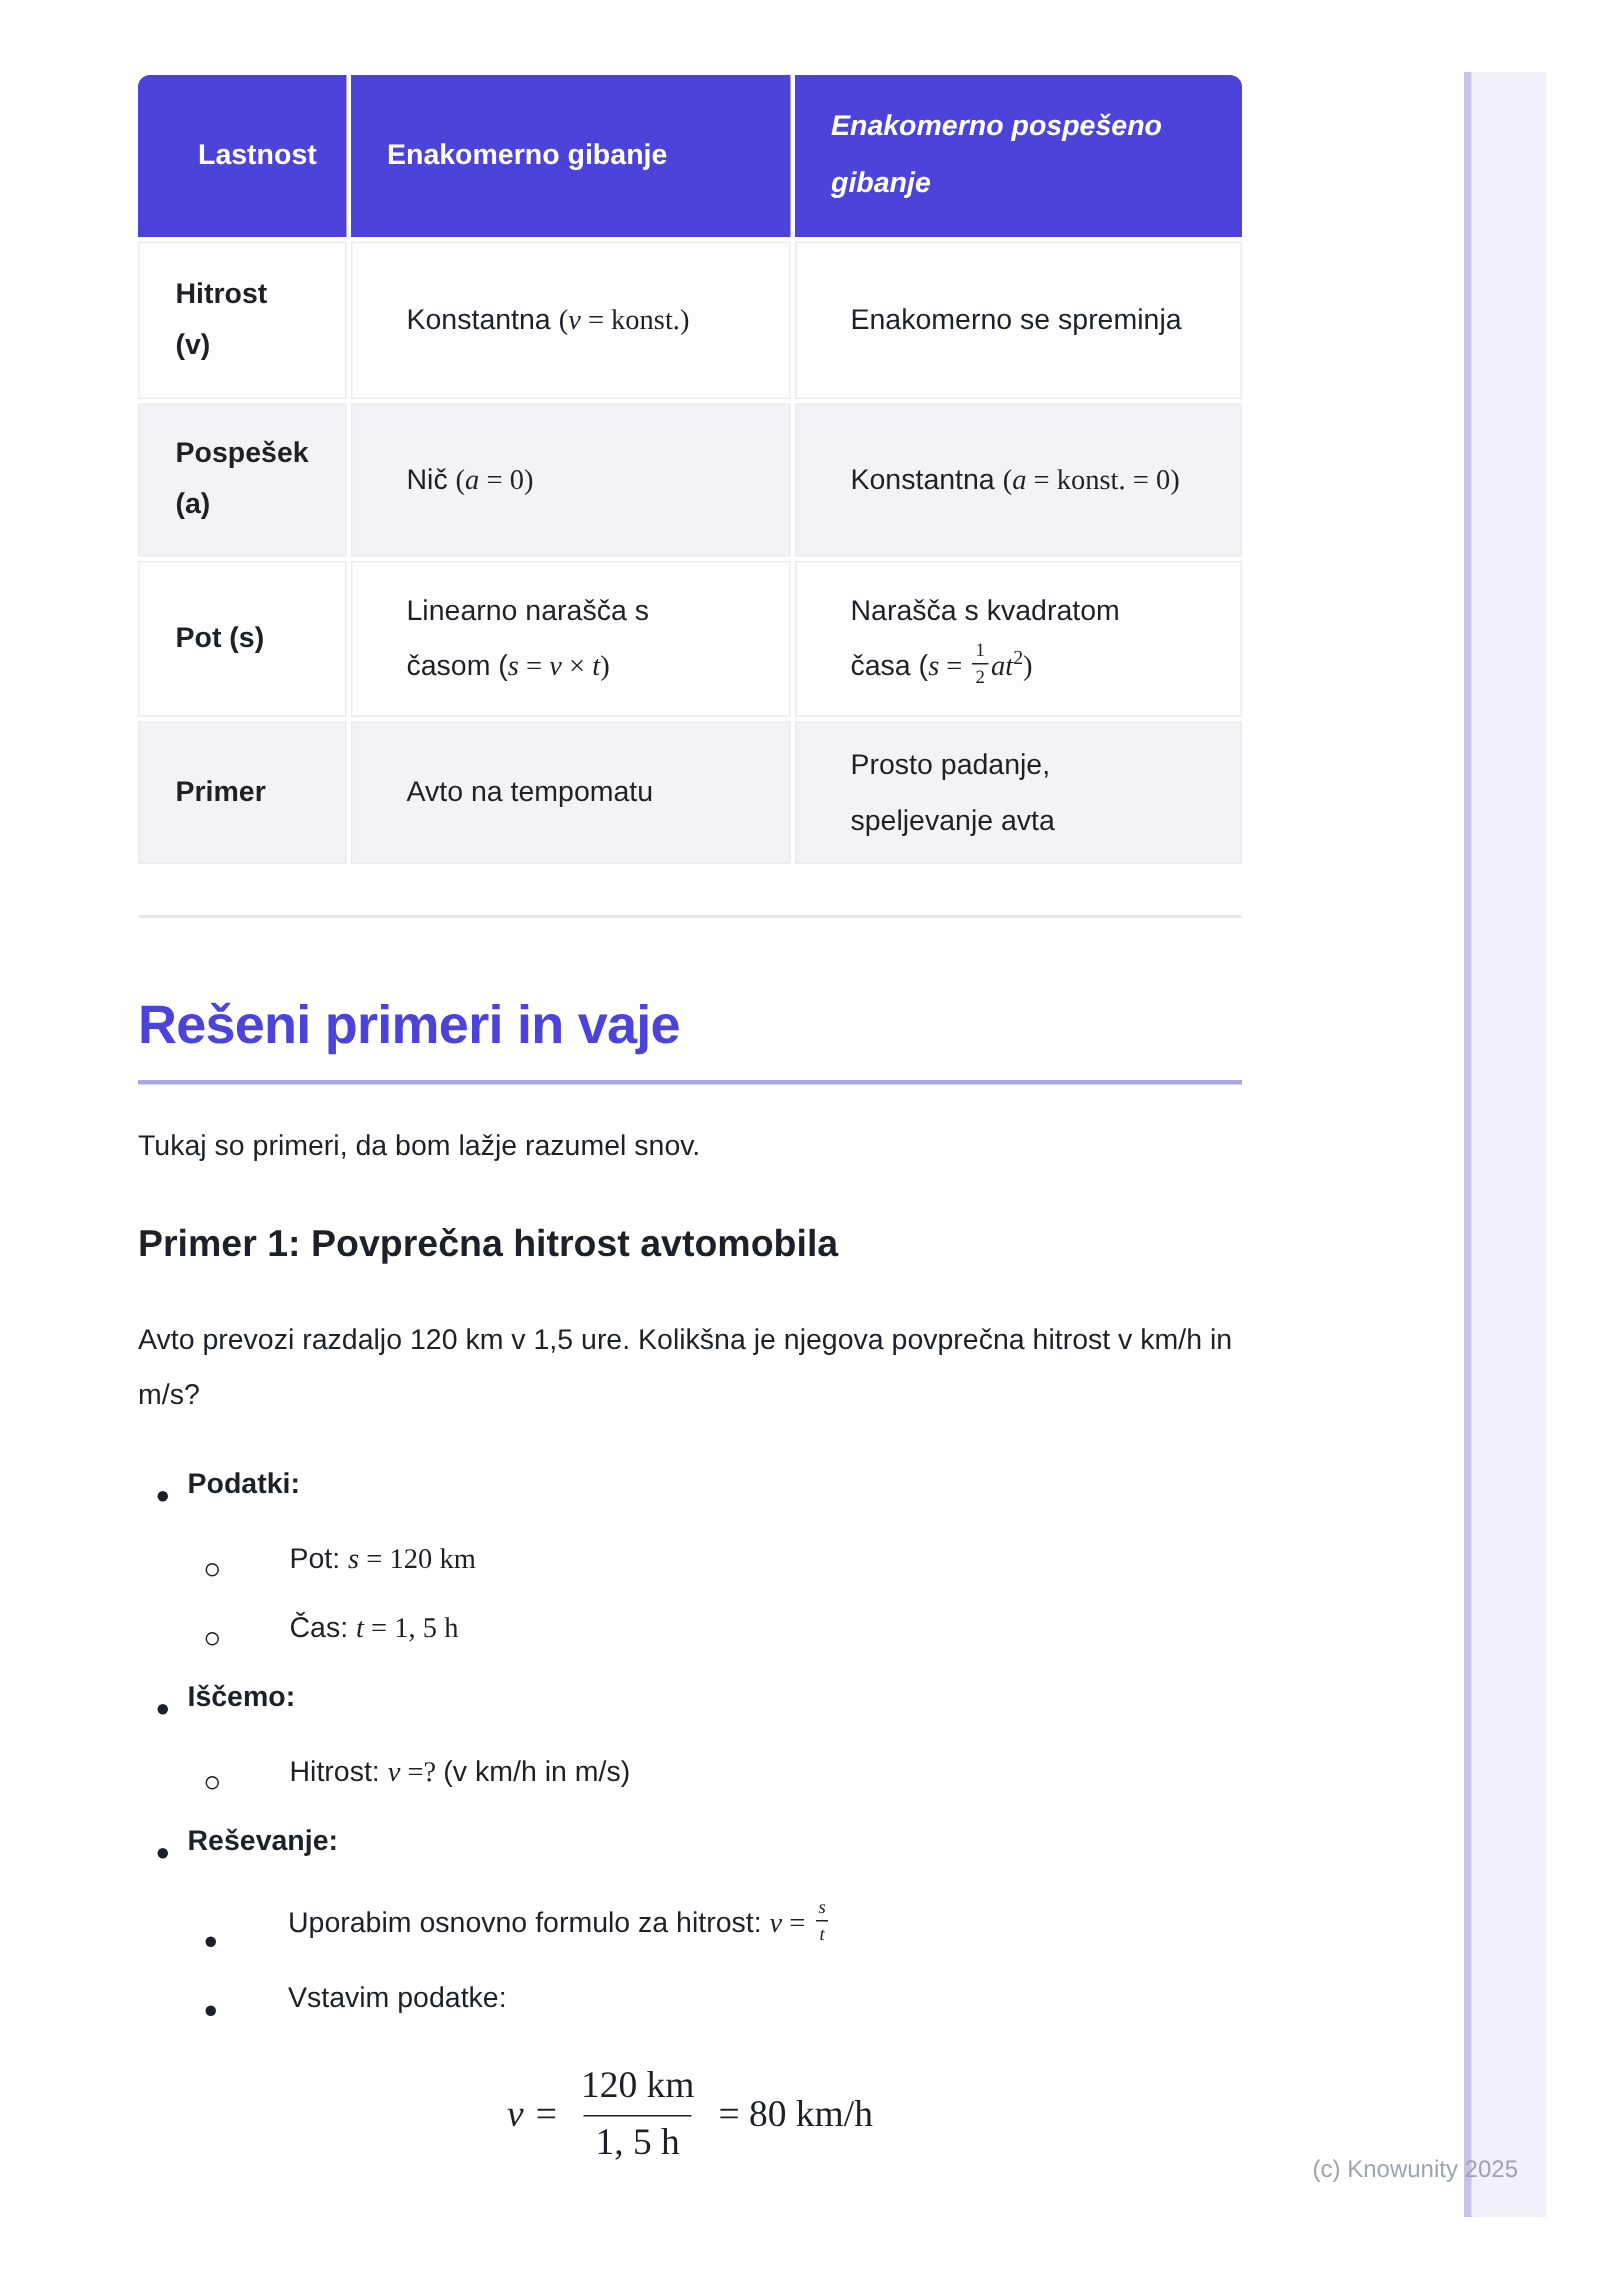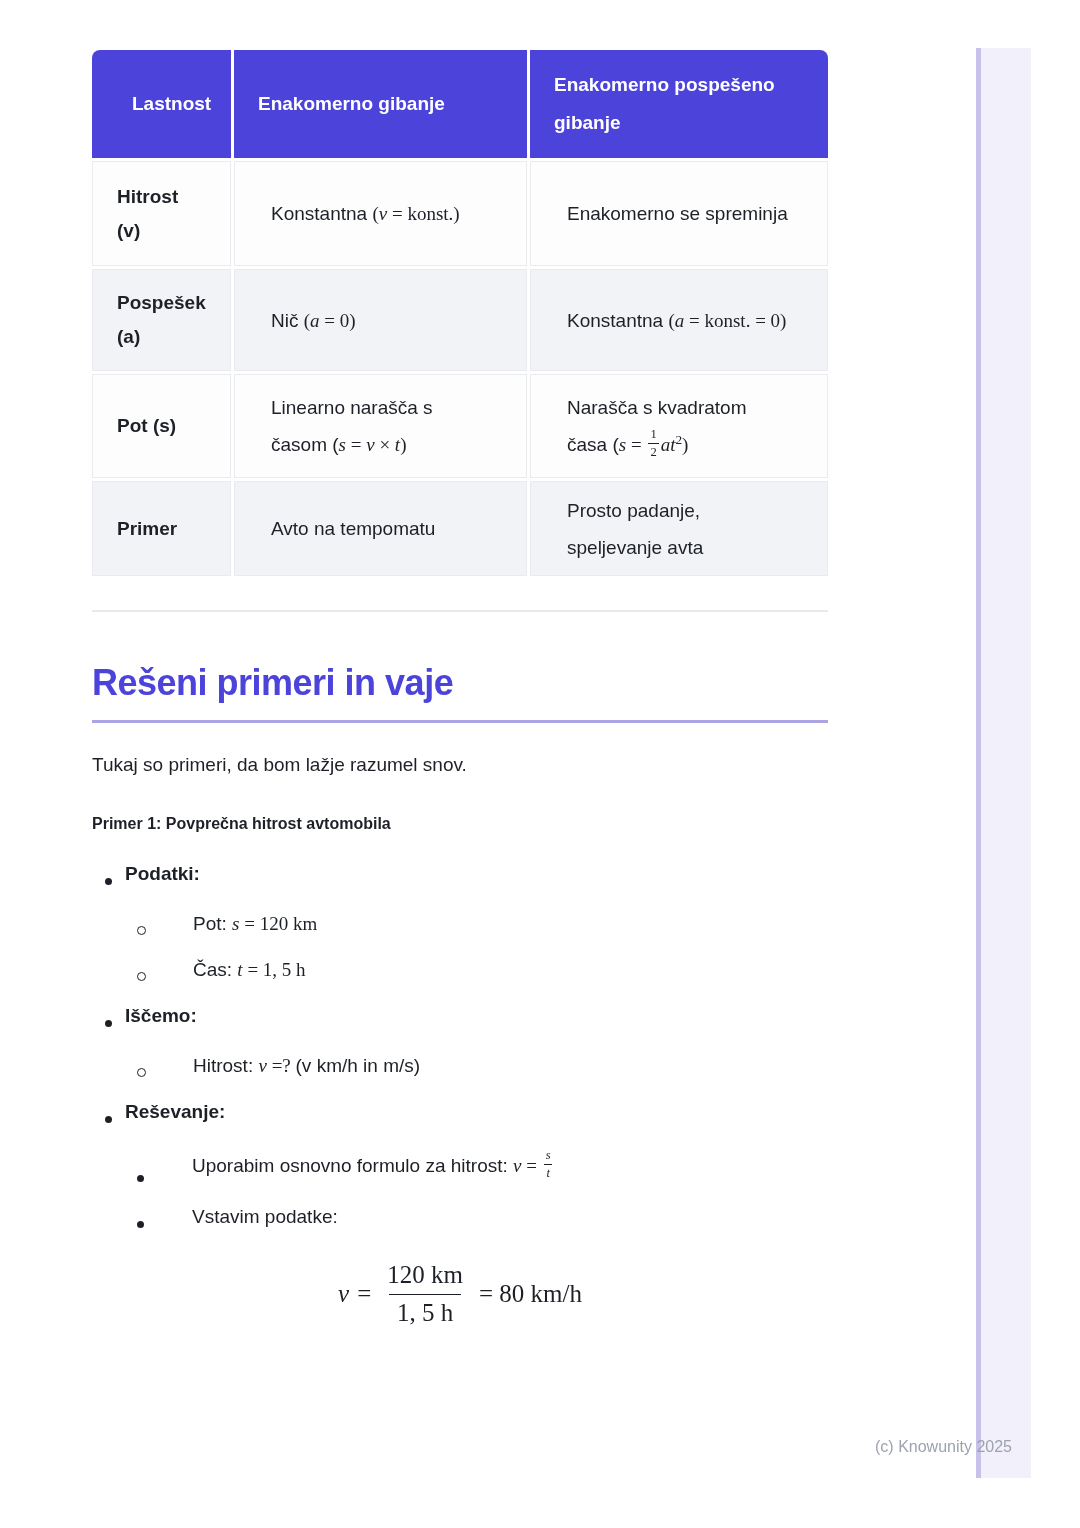--- a/index.html
+++ b/index.html
@@ -28,21 +28,21 @@
   .content{position:absolute;left:92px;top:50px;width:736px;}
 
   
   .cmp-table{display:grid;grid-template-columns:139px 293px 298px;gap:3px;width:736px;}
   .cell{display:flex;align-items:center;font-size:19px;line-height:37px;}
   .cell.head{
     background:var(--accent);color:#fff;font-weight:600;
     padding:0 24px;line-height:38px;
   }
   .cell.head.first{border-top-left-radius:8px;padding-left:40px;}
-  .cell.head.last{border-top-right-radius:8px;}
+  .cell.head.last{border-top-right-radius:8px;font-style:italic;}
   .cell.body{border:1px solid var(--cell-border);padding:0 36px;background:var(--row-white);}
   .cell.body.label{font-weight:700;padding:0 24px;line-height:34px;}
   .cell.alt{background:var(--row-alt);}
   .rh{height:108px;} .r1{height:105px;} .r2{height:102px;} .r3{height:104px;} .r4{height:95px;}
 
   
   .t{font-family:"Liberation Sans",sans-serif;}
   .m{font-family:"Liberation Serif",serif;}
   .i{font-family:"Liberation Serif",serif;font-style:italic;}
   sup.m{font-size:0.7em;vertical-align:super;line-height:0;}
@@ -54,21 +54,21 @@
   .frac .den{border-top:1px solid currentColor;}
   .cell .frac,.li-text .frac{font-size:0.66em;margin:0 2px;transform:translateY(-2px);}
   .cell .frac .num,.li-text .frac .num{padding:0 2px 2px;}
   .cell .frac .den,.li-text .frac .den{padding:2px 2px 0;}
 
   
   .divider{margin-top:34px;height:2px;background:var(--divider);}
   h1.sec-title{margin-top:50px;font-size:36px;font-weight:700;color:var(--accent);letter-spacing:-0.5px;}
   .sec-underline{margin-top:16px;height:3px;background:var(--accent-underline);}
   p.intro{margin-top:31px;font-size:19px;}
-  h3.example-title{margin-top:39px;font-size:16px;font-weight:700;}
+  h3.example-title{margin-top:39px;font-size:25px;font-weight:700;}
   p.problem{margin-top:31px;font-size:19px;line-height:37px;}
 
   
   .sol-list{margin-top:30px;}
   .li{display:flex;align-items:flex-end;margin-bottom:24px;}
   .li.l1{padding-left:13px;margin-top:8px;margin-bottom:28px;}
   .li.l2{padding-left:45px;gap:36px;}
   .li-text{font-size:19px;line-height:22px;}
   .li-text.b{font-weight:700;}
   .marker{flex:none;display:inline-block;}
@@ -147,20 +147,21 @@
 
   <div class="divider"></div>
 
   <h1 class="sec-title">Rešeni primeri in vaje</h1>
   <div class="sec-underline"></div>
 
   <p class="intro">Tukaj so primeri, da bom lažje razumel snov.</p>
 
   <h3 class="example-title">Primer 1: Povprečna hitrost avtomobila</h3>
 
+  <p class="problem">Avto prevozi razdaljo 120 km v 1,5 ure. Kolikšna je njegova povprečna hitrost v km/h in m/s?</p>
 
   <div class="sol-list">
 
     <div class="li l1">
       <span class="marker disc"></span>
       <div class="li-text b">Podatki:</div>
     </div>
     <div class="li l2">
       <span class="marker circle"></span>
       <div class="li-text"><span class="t">Pot: </span><span class="i">s</span><span class="m"> = 120 km</span></div>

